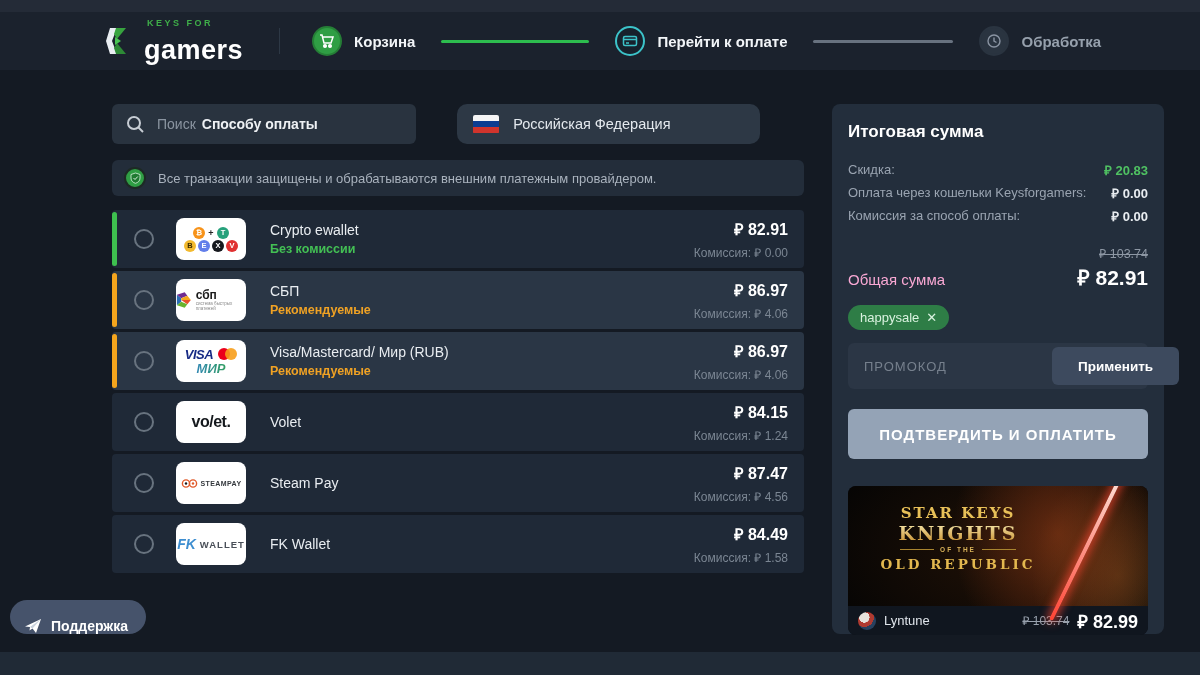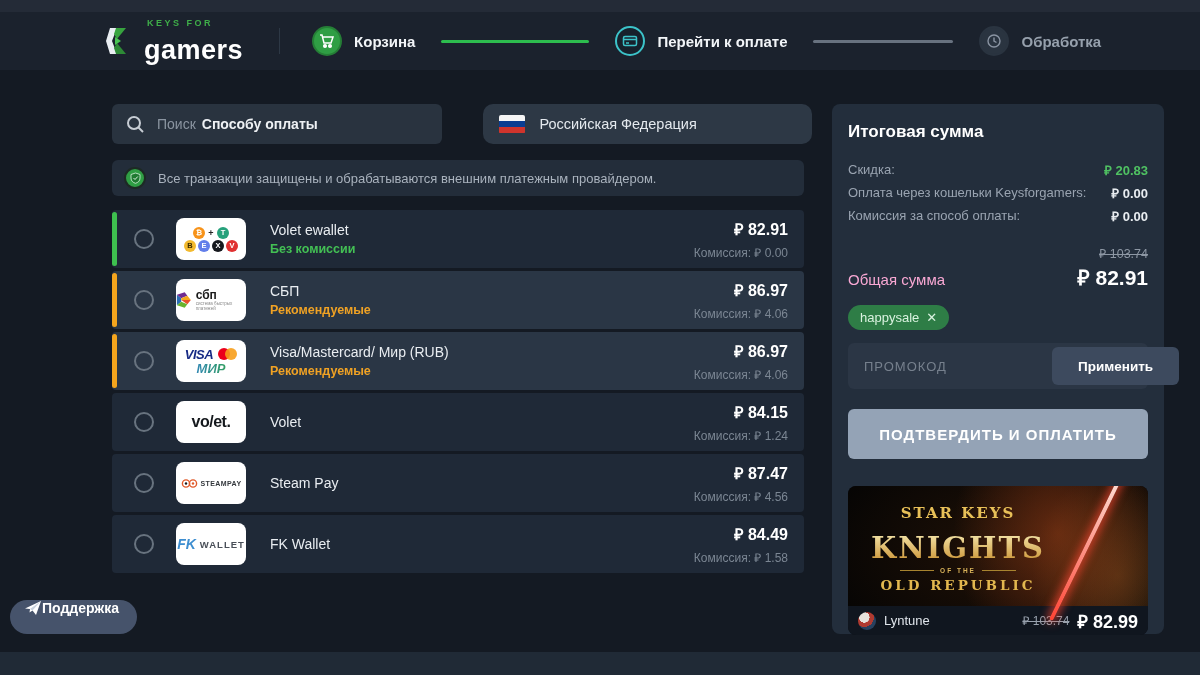--- a/index.html
+++ b/index.html
@@ -26,21 +26,21 @@
   .c-gray  { background:#2a3440; border:2px solid #2a3440; }
   .step-label { font-size:15px; font-weight:bold; color:#f2f5f8; }
   .step-label.dim { color:#96a0ac; }
   .step-line { height:3px; border-radius:2px; margin:0 26px; }
   .l-green { width:148px; background:#2dbd4e; }
   .l-gray  { width:140px; background:#68727f; }
   .hdr-right { margin-left:auto; margin-right:36px; display:flex; align-items:center; gap:16px; }
   .hdr-chip { display:flex; align-items:center; gap:7px; color:#aeb8c4; font-size:14px; font-weight:bold; cursor:pointer; }
 
   
-  .search-row { position:absolute; left:112px; top:104px; width:700px; display:flex; gap:18px; }
+  .search-row { position:absolute; left:112px; top:104px; width:648px; display:flex; gap:18px; }
   .search-box { width:338px; height:40px; background:#29333f; border-radius:6px; display:flex; align-items:center;
                 padding:0 14px; gap:12px; cursor:text; }
   .search-pre { color:#8b95a1; font-size:14px; }
   .search-bold { color:#eef1f4; font-size:14px; font-weight:bold; margin-left:-6px; }
   .country-box { width:336px; height:40px; background:#2d3845; border-radius:10px; display:flex; align-items:center;
                  padding:16px 16px; gap:14px; cursor:pointer;margin-left:23px; }
   .flag { width:26px; height:19px; border-radius:2px; overflow:hidden; display:flex; flex-direction:column; flex:0 0 26px; }
   .flag div { flex:1; }
   .f-w { background:#f5f5f5; } .f-b { background:#0b3d91; } .f-r { background:#d0342c; }
   .country-label { color:#e4e9ee; font-size:14.5px; }
@@ -128,35 +128,35 @@
       background:
         radial-gradient(ellipse 150px 190px at 70% 40%, rgba(160,64,24,.55), transparent 70%),
         radial-gradient(ellipse 120px 150px at 90% 75%, rgba(150,90,35,.45), transparent 72%),
         radial-gradient(ellipse 260px 160px at 55% 55%, rgba(60,30,10,.5), transparent 75%),
         #060504; }
   .saber { position:absolute; width:4px; height:160px; right:60px; top:-18px; transform:rotate(26deg);
            background:linear-gradient(#ffe3da,#ff4434); border-radius:2px;
            box-shadow:0 0 10px 2px rgba(255,70,50,.8); }
   .sw-text { position:absolute; left:10px; top:18px; width:200px; text-align:center; }
   .sw-l1 { color:#e8c058; font-size:15px; font-weight:bold; letter-spacing:2px; font-family:"DejaVu Serif",serif; }
-  .sw-l2 { font-size:29px; font-weight:bold; letter-spacing:2px; font-family:"DejaVu Serif",serif; margin-top:9px;
+  .sw-l2 { font-size:19px; font-weight:bold; letter-spacing:2px; font-family:"DejaVu Serif",serif; margin-top:0;
            background:linear-gradient(#f7ecb4,#c78b28); -webkit-background-clip:text; background-clip:text; color:transparent; }
   .sw-l3 { color:#d9b35a; font-size:6.5px; letter-spacing:2px; font-weight:bold; margin-top:2px;
            display:flex; align-items:center; justify-content:center; gap:6px; }
   .sw-l3::before,.sw-l3::after { content:""; width:34px; height:1px; background:#a8842f; }
   .sw-l4 { color:#e3b84f; font-size:13.5px; font-weight:bold; letter-spacing:3px; font-family:"DejaVu Serif",serif; margin-top:3px; }
   .product-bar { height:29px; background:#10161f; display:flex; align-items:center; padding:0 10px; gap:8px; }
   .avatar { width:18px; height:18px; border-radius:50%; flex:0 0 18px;
             background:radial-gradient(circle at 35% 30%, #e8e3dc 0 30%, #b03a30 31% 55%, #27405e 56%); }
   .seller { color:#dfe4ea; font-size:13px; flex:1; }
   .prod-old { color:#98a1ad; font-size:12px; text-decoration:line-through; }
   .prod-price { color:#fff; font-size:18px; font-weight:bold; }
 
   .support-btn { position:absolute; left:10px; top:600px; height:34px; padding:0 18px 0 14px; border-radius:17px;
-                 background:#46536b; border:none; display:flex; align-items:flex-start; cursor:pointer; }
+                 background:#46536b; border:none; display:flex; align-items:flex-end; gap:9px; cursor:pointer; }
   .support-label { color:#fff; font-size:14px; font-weight:bold; font-family:"Liberation Sans",sans-serif; }
 </style>
 </head>
 <body>
 
 <div class="topstrip"></div>
 
 <div class="header">
   <div class="logo">
     <svg width="34" height="34" viewBox="0 0 34 34">
@@ -252,21 +252,21 @@
         </div>
         <div class="coin-row">
           <span class="coin co-bnb">B</span>
           <span class="coin co-eth">E</span>
           <span class="coin co-xmr">X</span>
           <span class="coin co-trx">V</span>
         </div>
       </div>
     </div>
     <div class="pm-name">
-      <div class="pm-title">Volet ewallet</div>
+      <div class="pm-title">Crypto ewallet</div>
       <div class="pm-sub s-green">Без комиссии</div>
     </div>
     <div class="pm-price-block">
       <div class="pm-price">₽ 82.91</div>
       <div class="pm-comm">Комиссия: ₽ 0.00</div>
     </div>
   </div>
 
   <div class="pm-row hl">
     <div class="accent a-orange"></div>

